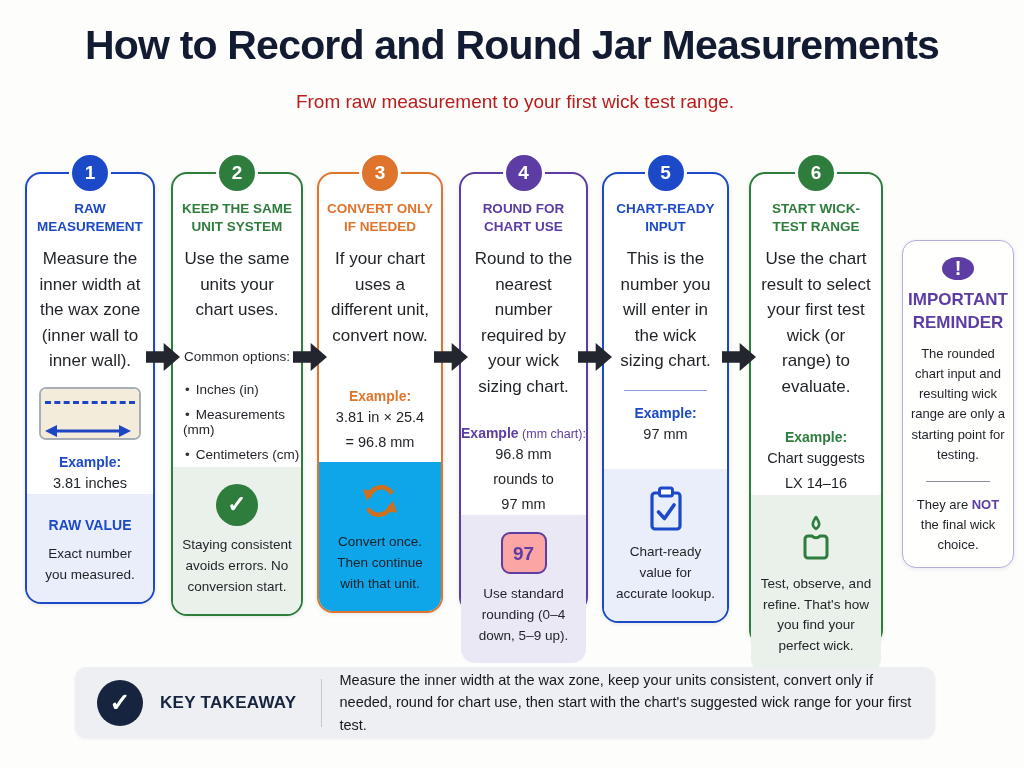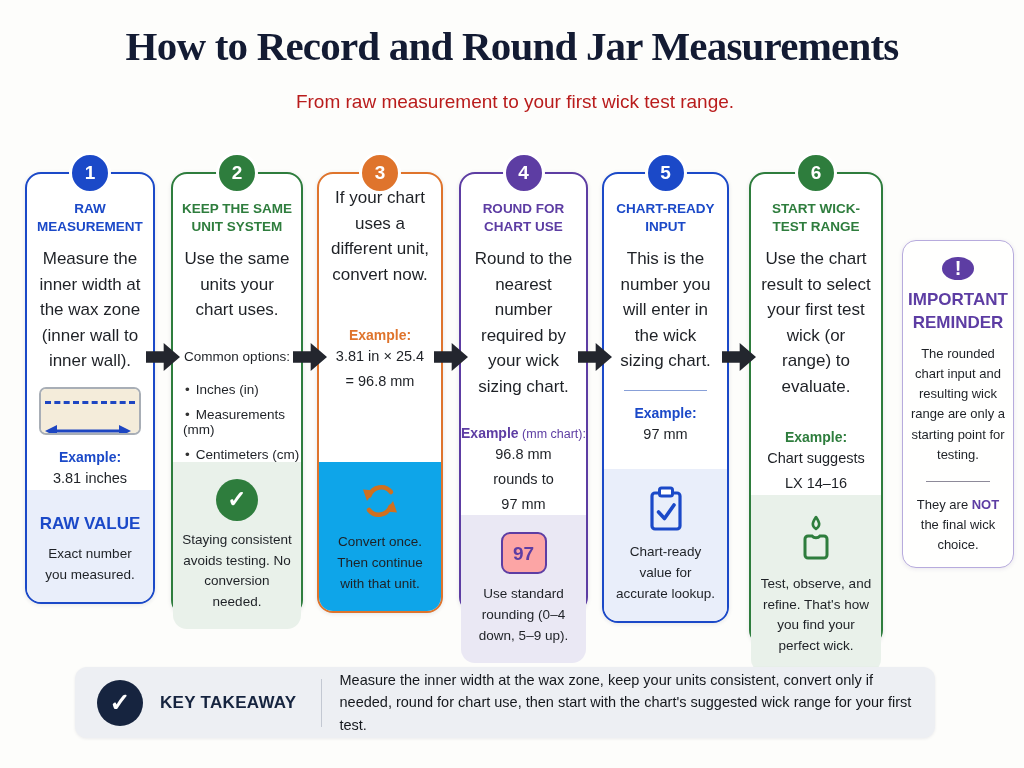--- a/index.html
+++ b/index.html
@@ -8,21 +8,20 @@
   }
   html,body{margin:0;padding:0;background:#ffffff;}
   .canvas{
     position:relative; width:1024px; height:768px; overflow:hidden;
     background:#fdfdfb; font-family:"Liberation Sans", sans-serif;
   }
   .page-title{
     position:absolute; top:22px; left:0; width:100%; margin:0;
     text-align:center; font-size:41px; font-weight:bold; letter-spacing:-0.8px;
     color:#131b33;
-    font-family:Liberation Serif, serif;
   }
   .subtitle{
     position:absolute; top:88px; left:0; width:100%; margin:3px;
     text-align:center; font-size:19px; font-weight:500; color:#b91c1c;
   }
 
   
   .card{
     position:absolute; background:#fff; border:2px solid; border-radius:16px;
     display:flex; flex-direction:column; align-items:center; text-align:center;
@@ -58,21 +57,21 @@
   .divider{width:68%; height:1px; margin:16px auto 0;}
   .div-blue{background:#88a0d8;} .div-green{background:#93bda2;} .div-gray{background:#8d8a99;}
 
   .card-foot{
     margin-top:auto; width:100%; border-radius:0 0 14px 14px;
     padding:15px 9px 16px; box-sizing:border-box;
     font-size:13.5px; color:var(--ink); line-height:1.55;
   }
   .foot-blue{background:#e9eefa;} .foot-green{background:#e9f1ea;}
   .foot-orange{background:#0ea5e9;} .foot-purple{background:#eae8f4;}
-  .foot-title{font-size:17px; font-weight:bold; margin:6px 0 7px;text-align:center;}
+  .foot-title{font-size:14px; font-weight:bold; margin:6px 0 7px;text-align:center;}
   .foot-icon{margin:2px auto 9px;}
   .icon-circle{
     width:42px; height:42px; border-radius:50%; background:var(--green);
     color:#fff; font-size:23px; font-weight:bold;
     display:flex; align-items:center; justify-content:center;
   }
   .num-badge{
     width:42px; height:38px; border:2.5px solid var(--purple); border-radius:9px;
     color:var(--purple); font-size:19px; font-weight:bold;
     display:flex; align-items:center; justify-content:center; background:#fca5a5;
@@ -168,26 +167,27 @@
     <h2 class="card-title">KEEP THE SAME UNIT SYSTEM</h2>
     <p class="card-body">Use the same units your chart uses.</p>
     <div class="options-label">Common options:</div>
     <ul class="options">
       <li>Inches (in)</li>
       <li>Measurements (mm)</li>
       <li>Centimeters (cm)</li>
     </ul>
     <footer class="card-foot foot-green">
       <div class="foot-icon icon-circle">✓</div>
-      <div>Staying consistent avoids testing. No conversion needed.</div>
+      <div>Staying consistent avoids errors. No conversion start.</div>
     </footer>
   </section>
 
   <section class="card step3 s-orange">
     <div class="badge">3</div>
+    <h2 class="card-title">CONVERT ONLY IF NEEDED</h2>
     <p class="card-body">If your chart uses a different unit, convert now.</p>
     <div class="ex-label" style="margin-top:40px;">Example:</div>
     <div class="ex-value">3.81 in × 25.4</div>
     <div class="ex-value">= 96.8 mm</div>
     <footer class="card-foot foot-orange">
       <svg class="foot-icon" style="display:block" width="44" height="44" viewBox="0 0 44 44">
         <path d="M33 13 A 12.5 12.5 0 0 0 11.5 16.5" fill="none" stroke="#d0701f" stroke-width="4.5" stroke-linecap="round"></path>
         <polygon points="5,10.5 16.5,11.5 9,22" fill="#d0701f"></polygon>
         <path d="M11 31 A 12.5 12.5 0 0 0 32.5 27.5" fill="none" stroke="#d0701f" stroke-width="4.5" stroke-linecap="round"></path>
         <polygon points="39,33.5 27.5,32.5 35,22" fill="#d0701f"></polygon>

